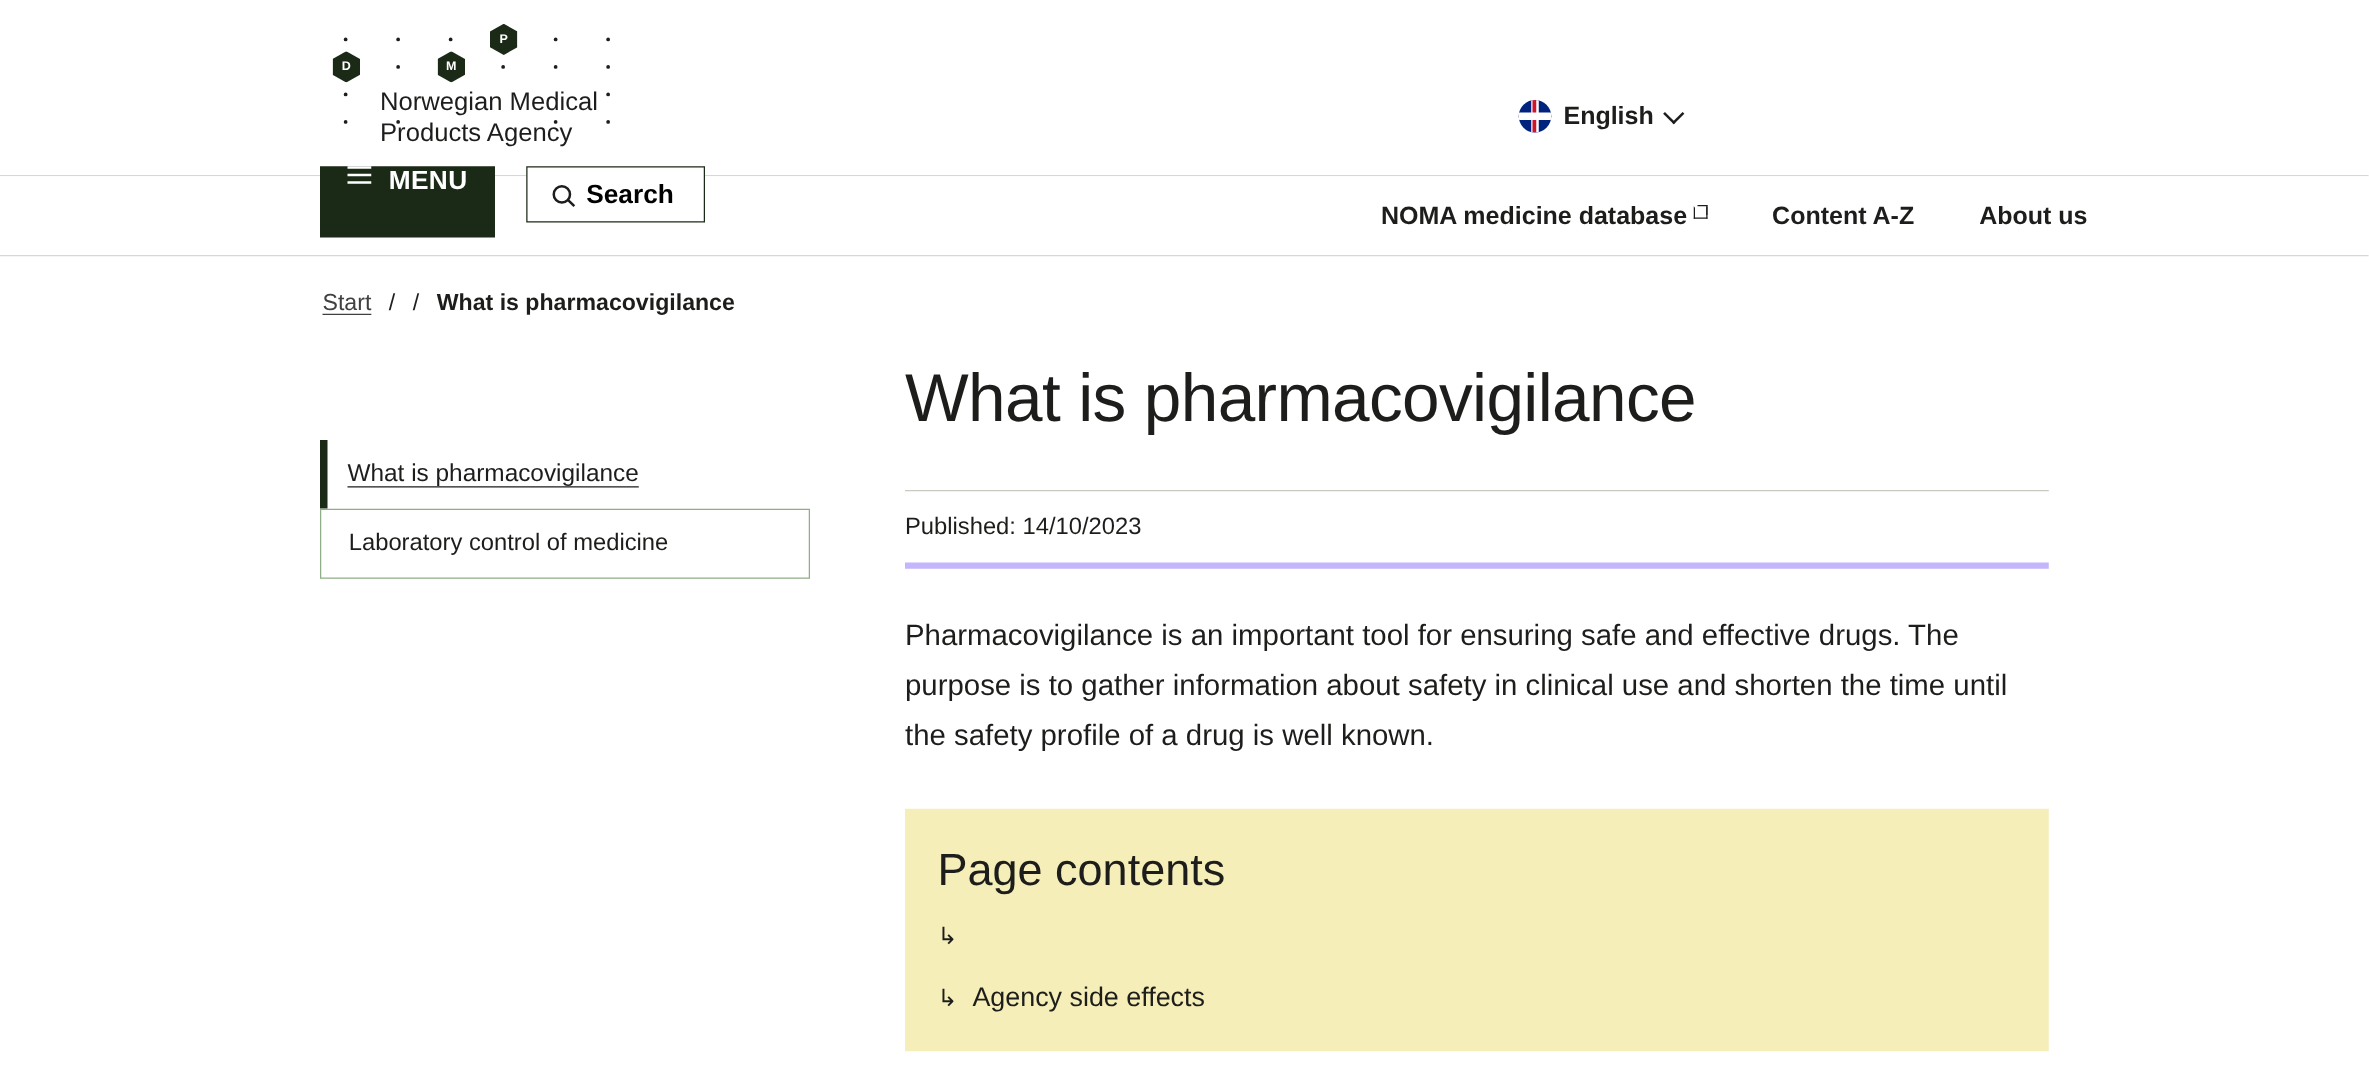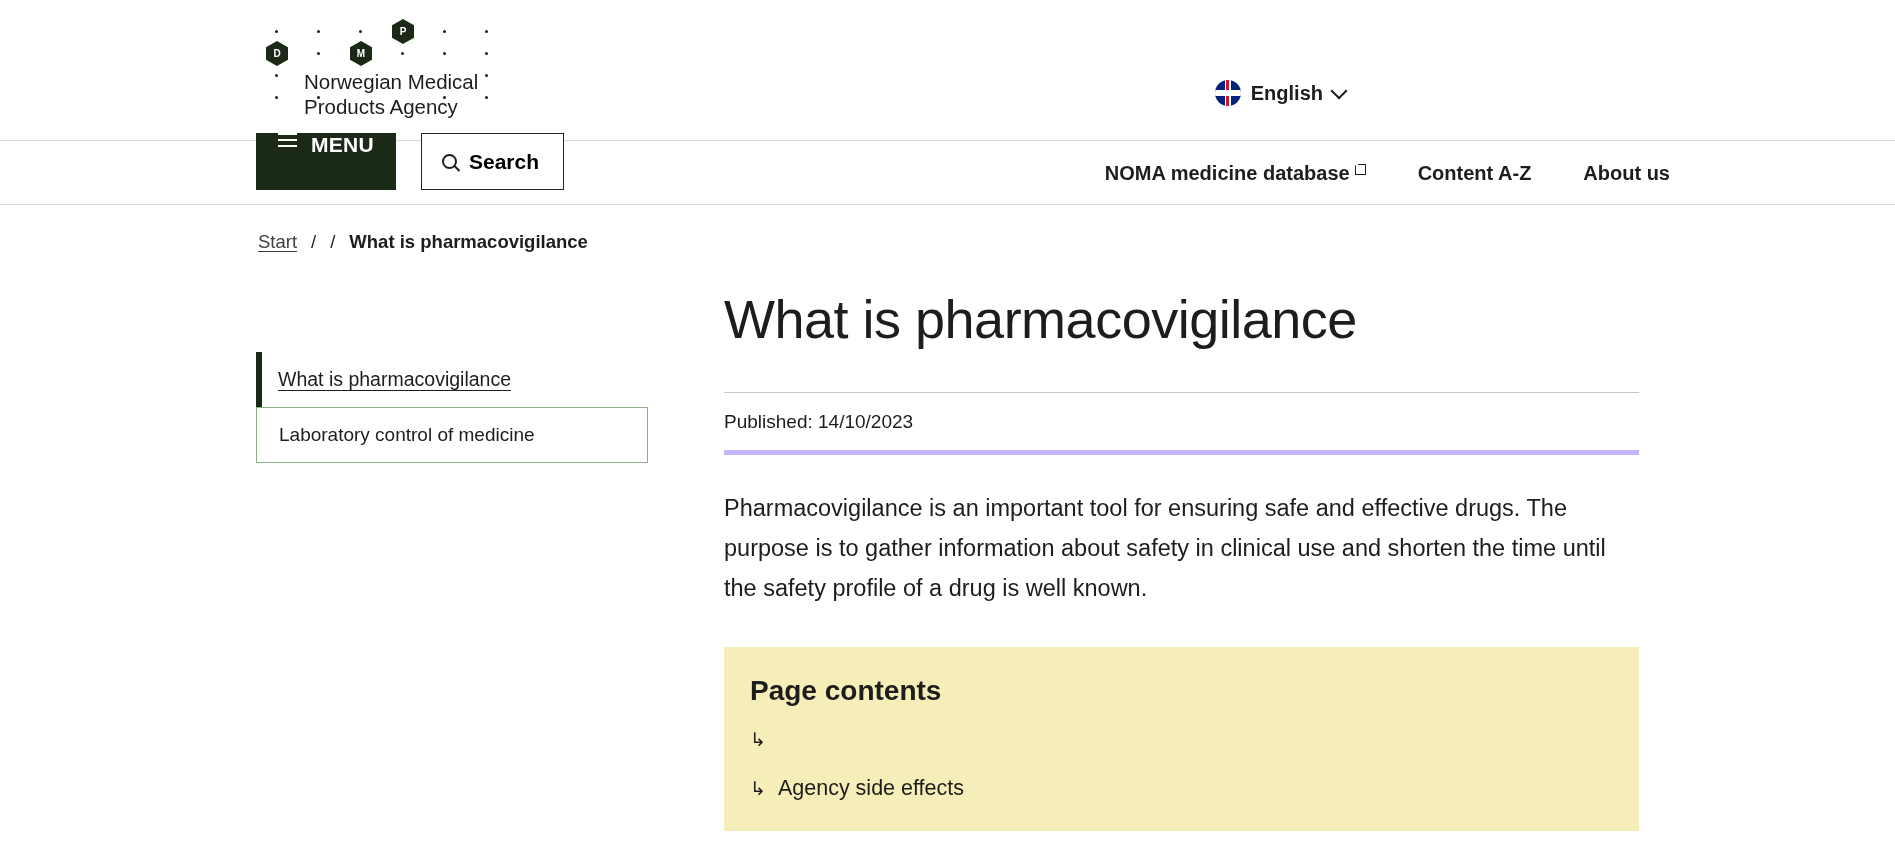--- a/index.html
+++ b/index.html
@@ -148,21 +148,21 @@
   }
   .menu-label {
     font-size: 21px;
     font-weight: bold;
     letter-spacing: .3px;
   }
   .search-btn {
     position: absolute;
     left: 421px;
     top: -8px;
-    height: 57px;
+    height: 45px;
     padding: 0 24px 0 20px;
     background: #fff;
     border: 1px solid #1b2a17;
     display: flex;
     align-items: center;
     gap: 12px;
     cursor: pointer;
     font-family: inherit;
   }
   .mag {
@@ -305,23 +305,23 @@
     margin-top: 33px;
     font-size: 23.5px;
     line-height: 40px;
   }
   .page-contents {
     margin-top: 39px;
     background: #f5eeb8;
     padding: 28px 26px 30px;
   }
   .pc-title {
-    font-size: 28px;
+    font-size: 36px;
     margin: 0 0 23px;
-    font-weight: bold;
+    font-weight: normal;
   }
   .pc-item {
     display: flex;
     align-items: baseline;
     gap: 12px;
     margin-bottom: 27px;
     font-size: 21.5px;
     cursor: pointer;
   }
   .pc-item:last-child { margin-bottom: 0; }

